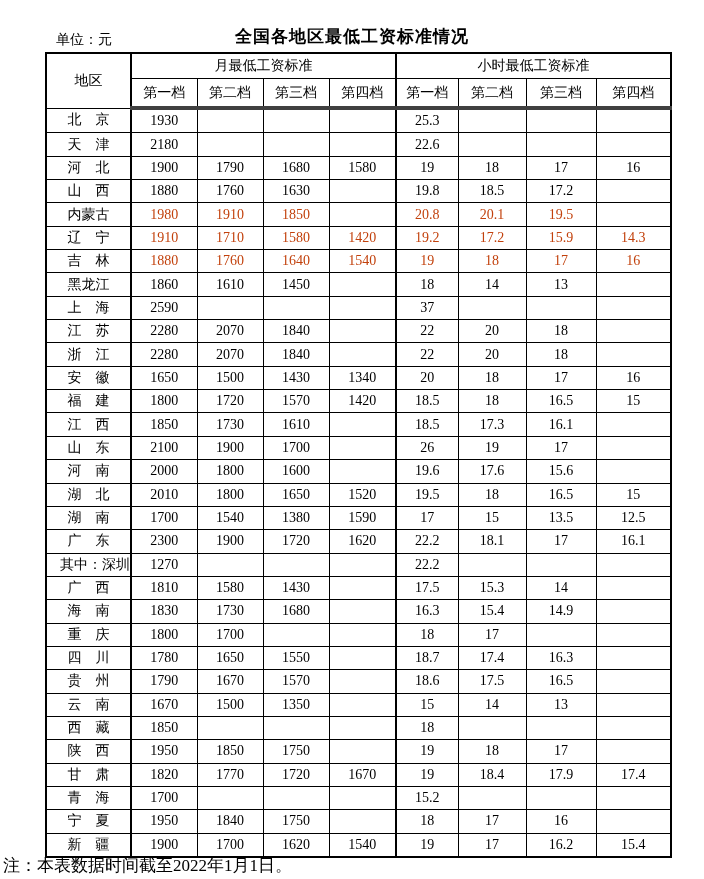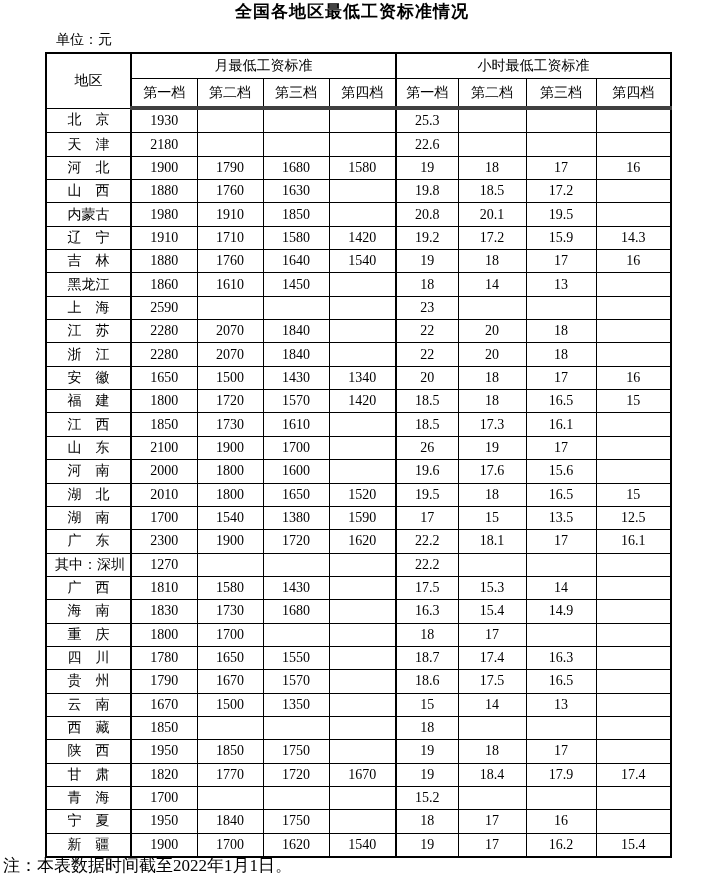--- a/index.html
+++ b/index.html
@@ -2,21 +2,21 @@
 <html><head>
 <meta charset="utf-8">
 <style>
   html,body{margin:0;padding:0;}
   body{
     width:704px;height:879px;background:#ffffff;position:relative;
     font-family:"Liberation Serif","DejaVu Serif",serif;color:#000;
     -webkit-font-smoothing:antialiased;
   }
   .doc-title{
-    position:absolute;top:0;left:0;width:704px;text-align:center;
+    position:absolute;top:25px;left:0;width:704px;text-align:center;
     font-family:"Liberation Sans","DejaVu Sans",sans-serif;
     font-weight:bold;font-size:17px;letter-spacing:1px;
   }
   .unit-label{
     position:absolute;top:31px;left:56px;font-size:14px;text-align:right;
   }
   table.wage-table{
     position:absolute;top:52px;left:45px;width:625px;
     border-collapse:collapse;table-layout:fixed;
     border:2px solid #000;
@@ -25,22 +25,22 @@
     border:1px solid #000;
     font-weight:normal;font-size:14px;text-align:center;
     padding:0;overflow:hidden;white-space:nowrap;
   }
   .wage-table thead tr.group-row th{height:24px;}
   .wage-table thead tr.tier-row th{height:27px;}
   .wage-table thead tr.tier-row th{border-bottom:4px solid #404040;}
   .wage-table tbody td{height:22.35px;}
   .wage-table .region-col{border-right:2px solid #000;}
   .wage-table .group-sep{border-left:2px solid #000;}
-  .wage-table td.muted{color:#000000;}
-  .wage-table td.left{text-align:left;padding-left:8px;}
+  .wage-table td.muted{color:#c2410c;}
+  .wage-table td.left{text-align:right;padding-left:8px;}
   .footnote{
     position:absolute;top:854px;left:3px;font-size:17px;
   }
 </style>
 </head>
 <body>
 
 <div class="doc-title">全国各地区最低工资标准情况</div>
 <div class="unit-label">单位：元</div>
 
@@ -161,21 +161,21 @@
         <td>14</td>
         <td>13</td>
         <td></td>
       </tr>
       <tr>
         <td class="region-col">上　海</td>
         <td>2590</td>
         <td></td>
         <td></td>
         <td></td>
-        <td class="group-sep">23</td>
+        <td class="group-sep">37</td>
         <td></td>
         <td></td>
         <td></td>
       </tr>
       <tr>
         <td class="region-col">江　苏</td>
         <td>2280</td>
         <td>2070</td>
         <td>1840</td>
         <td></td>

